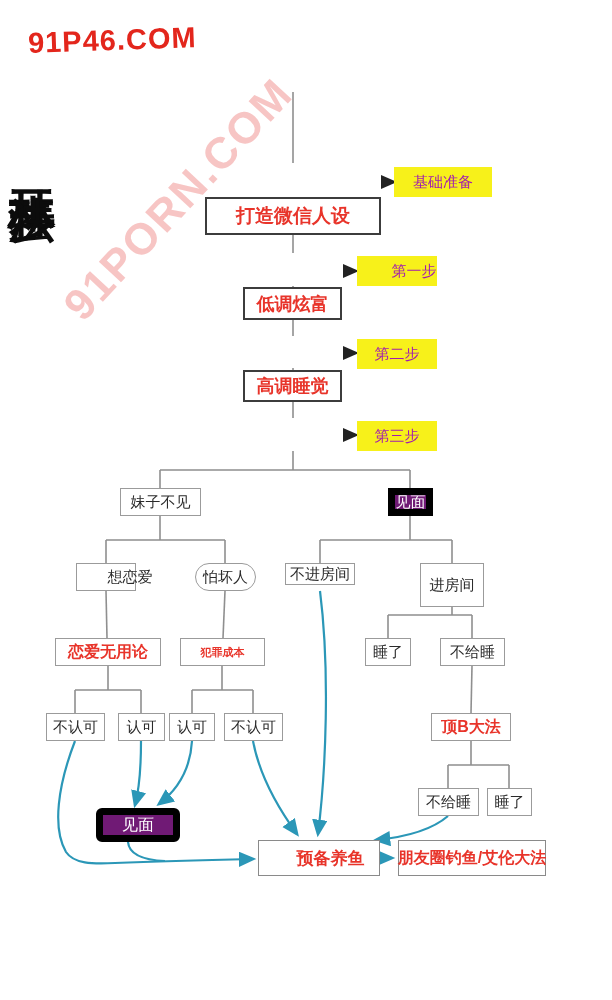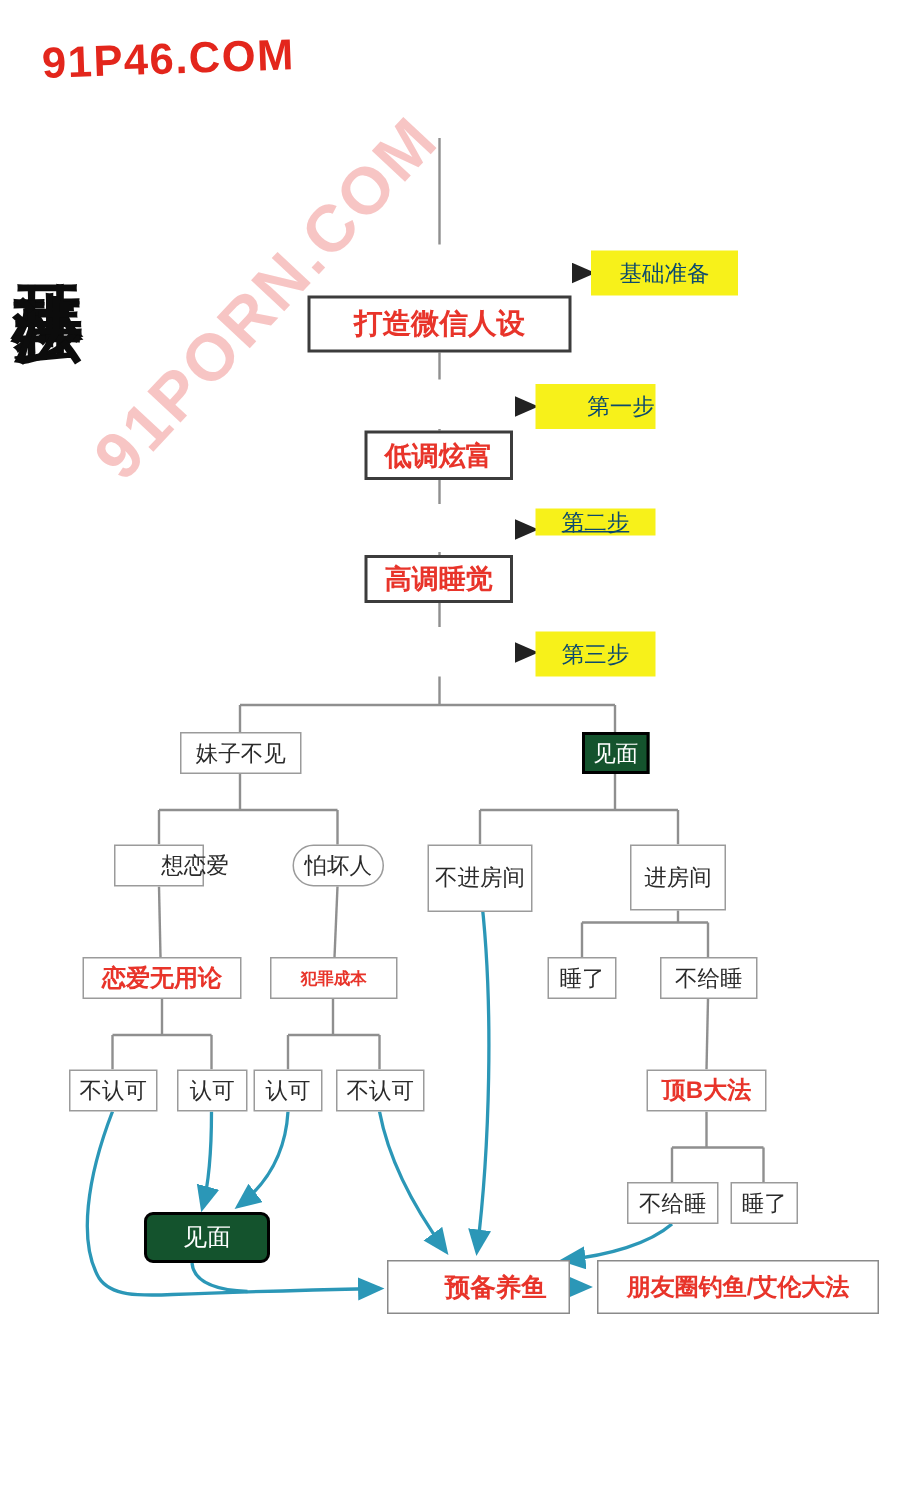--- a/index.html
+++ b/index.html
@@ -17,22 +17,22 @@
               font-size:47px;font-weight:900;color:#0c0c0c;letter-spacing:2px;line-height:1.05;z-index:4;}
   
   svg.flow{position:absolute;left:0;top:0;z-index:2;}
   
   .node{position:absolute;display:flex;align-items:center;justify-content:center;background:#fff;
         border:1px solid #9b9b9b;color:#2a2a2a;font-size:15px;z-index:3;box-sizing:border-box;
         white-space:nowrap;}
   .red{color:#e8342a;font-weight:bold;}
   .step{border:2px solid #3c3c3c;font-size:19px;font-weight:bold;color:#e8342a;margin-top:34px;}
   .small-step{font-size:18px;}
-  .tag{background:#f7f11a;border:none;font-size:15px;color:#0c4a6e;font-weight:normal;}
-  .teal{background:#14532d;border:2px solid #000000;color:#ffffff;}
+  .tag{background:#f7f11a;border:none;font-size:15px;color:#a21caf;font-weight:normal;}
+  .teal{background:#701a75;border:7px solid #000000;color:#ffffff;}
   .rounded{border-radius:6px;font-size:16px;}
   .endbox{font-size:17px;border:1px solid #8a8a8a;}
 </style>
 </head>
 <body>
 
 <div class="canvas">
 
   <div class="wm-diag">91PORN.COM</div>
   <div class="wm-top">91P46.COM</div>
@@ -85,47 +85,47 @@
     </g>
   </svg>
 
   <div class="node step" style="left:205px;top:163px;width:176px;height:38px;">打造微信人设</div>
   <div class="node tag" style="left:394px;top:167px;width:98px;height:30px;">基础准备</div>
 
   <div class="node step small-step" style="left:243px;top:253px;width:99px;height:33px;">低调炫富</div>
   <div class="node tag" style="left:357px;top:256px;width:80px;height:30px;padding-left:34px;">第一步</div>
 
   <div class="node step small-step" style="left:243px;top:336px;width:99px;height:32px;">高调睡觉</div>
-  <div class="node tag" style="left:357px;top:339px;width:80px;height:18px;text-decoration:underline;">第二步</div>
+  <div class="node tag" style="left:357px;top:339px;width:80px;height:30px;">第二步</div>
 
   <div class="node tag" style="left:357px;top:421px;width:80px;height:30px;">第三步</div>
 
   <div class="node" style="left:120px;top:488px;width:81px;height:28px;">妹子不见</div>
   <div class="node teal" style="left:388px;top:488px;width:45px;height:28px;">见面</div>
 
   <div class="node" style="left:76px;top:563px;width:60px;height:28px;padding-left:48px;">想恋爱</div>
   <div class="node" style="left:195px;top:563px;width:61px;height:28px;border-radius:14px;">怕坏人</div>
 
   <div class="node red" style="left:55px;top:638px;width:106px;height:28px;font-size:16px;">恋爱无用论</div>
   <div class="node red" style="left:180px;top:638px;width:85px;height:28px;font-size:11px;">犯罪成本</div>
 
   <div class="node" style="left:46px;top:713px;width:59px;height:28px;">不认可</div>
   <div class="node" style="left:118px;top:713px;width:47px;height:28px;">认可</div>
   <div class="node" style="left:169px;top:713px;width:46px;height:28px;">认可</div>
   <div class="node" style="left:224px;top:713px;width:59px;height:28px;">不认可</div>
 
-  <div class="node" style="left:285px;top:563px;width:70px;height:45px;">不进房间</div>
+  <div class="node" style="left:285px;top:563px;width:70px;height:22px;">不进房间</div>
   <div class="node" style="left:420px;top:563px;width:64px;height:44px;">进房间</div>
 
   <div class="node" style="left:365px;top:638px;width:46px;height:28px;">睡了</div>
   <div class="node" style="left:440px;top:638px;width:65px;height:28px;">不给睡</div>
 
   <div class="node red" style="left:431px;top:713px;width:80px;height:28px;font-size:16px;">顶B大法</div>
 
   <div class="node" style="left:418px;top:788px;width:61px;height:28px;">不给睡</div>
   <div class="node" style="left:487px;top:788px;width:45px;height:28px;">睡了</div>
 
   <div class="node teal rounded" style="left:96px;top:808px;width:84px;height:34px;">见面</div>
 
   <div class="node red endbox" style="left:258px;top:840px;width:122px;height:36px;padding-left:23px;">预备养鱼</div>
-  <div class="node red endbox" style="left:398px;top:840px;width:188px;height:36px;font-size:16px;">朋友圈钓鱼/艾伦大法</div>
+  <div class="node red endbox" style="left:398px;top:840px;width:148px;height:36px;font-size:16px;">朋友圈钓鱼/艾伦大法</div>
 
 </div>
 
 </body></html>

